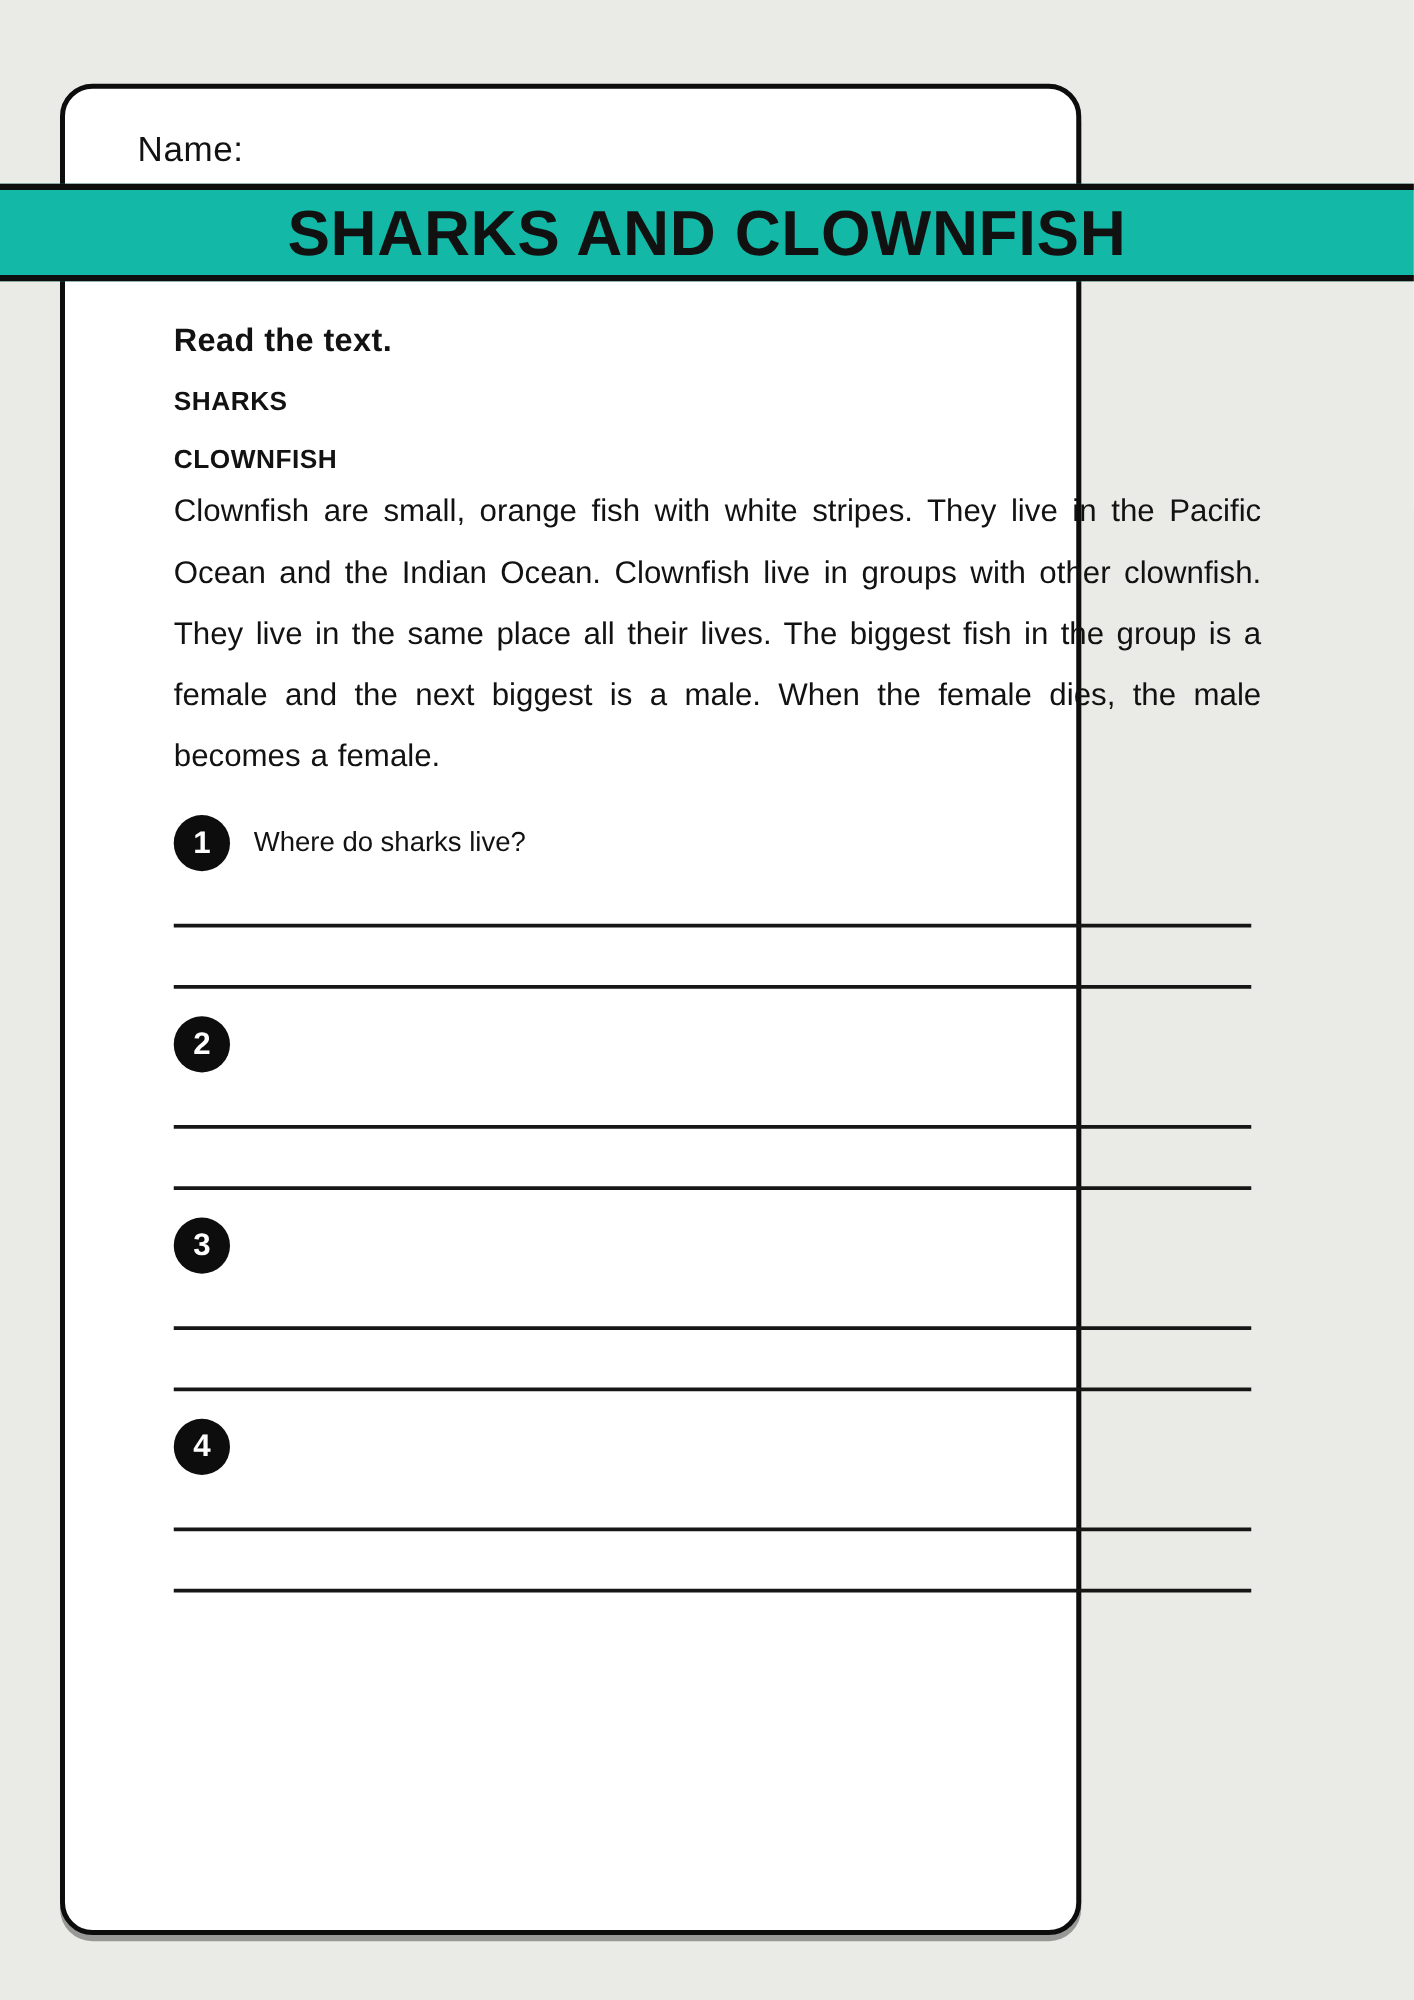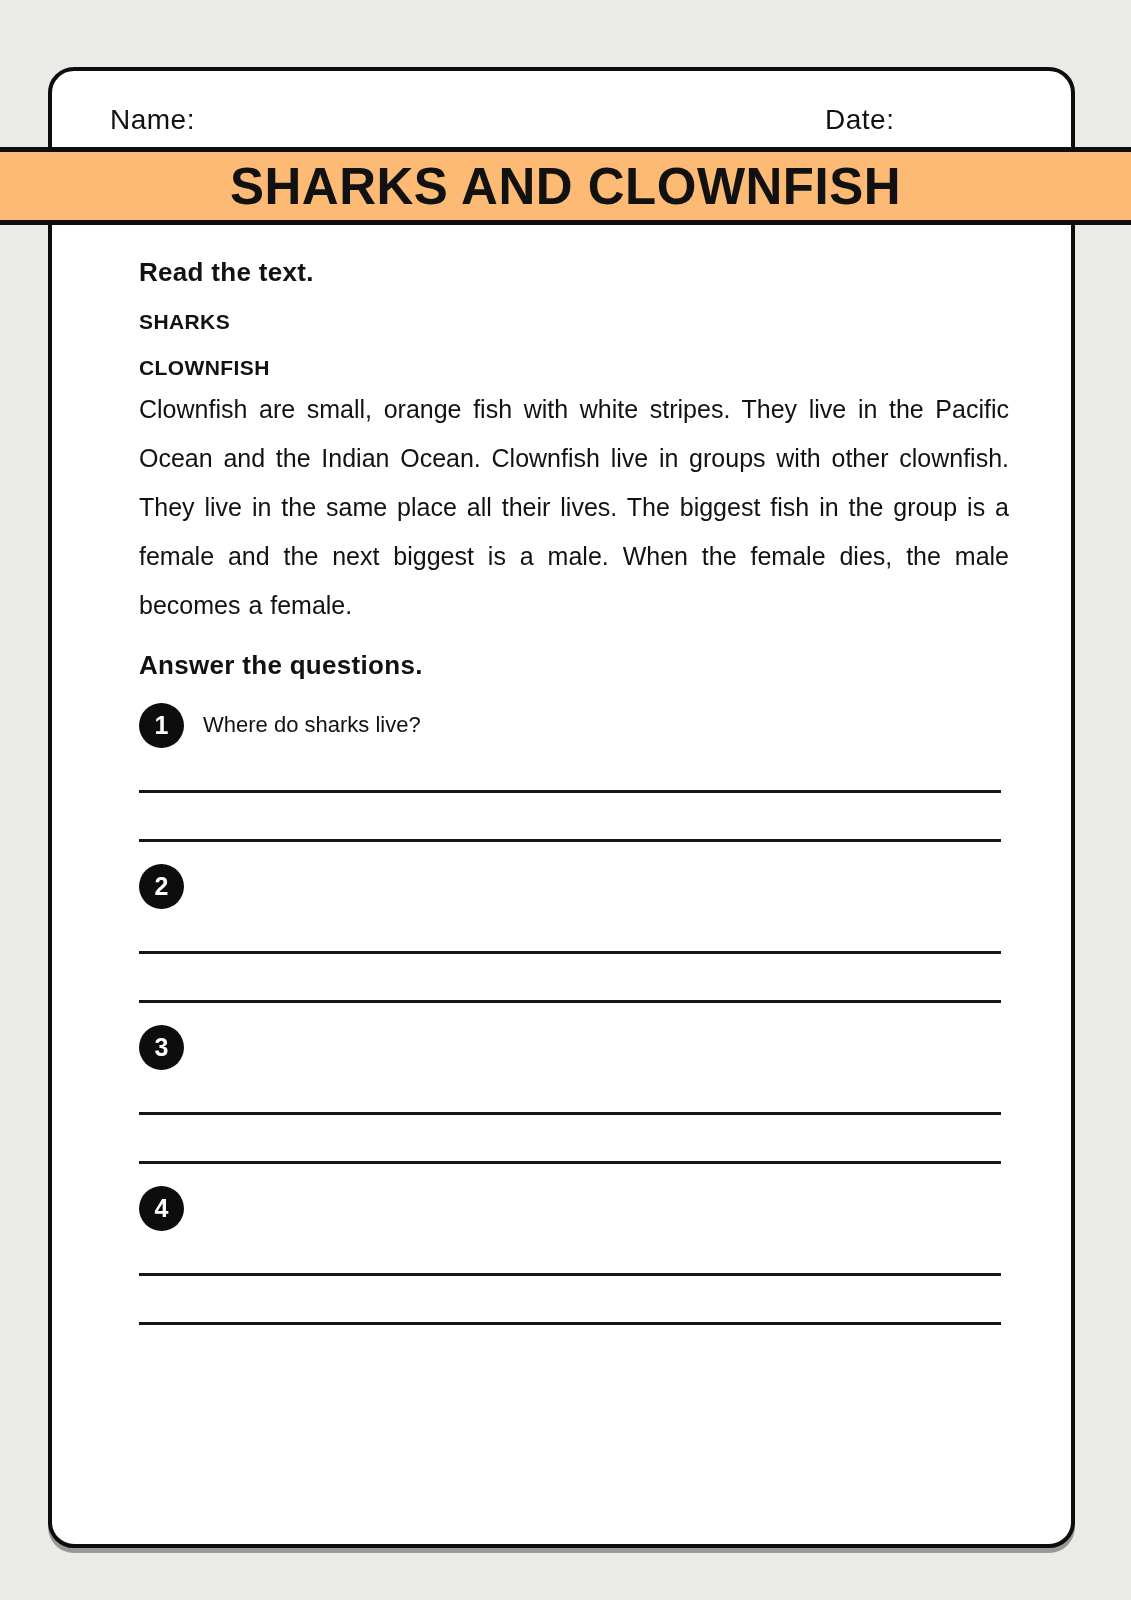--- a/index.html
+++ b/index.html
@@ -11,21 +11,21 @@
     color: #121212;
     position: relative;
     overflow: hidden;
   }
 
   
   .sheet-box {
     position: absolute;
     left: 48px;
     top: 67px;
-    width: 1027px;
+    width: 817px;
     height: 1481px;
     background: #ffffff;
     border: 4px solid #0d0d0d;
     border-radius: 26px;
     box-shadow: 0 5px 0 rgba(0,0,0,0.35);
     z-index: 1;
   }
 
   .header-fields {
     position: absolute;
@@ -42,21 +42,21 @@
   .field-label { font-size: 28px; letter-spacing: 0.5px; }
   .field-blank { display: inline-block; width: 180px; height: 34px; }
 
   
   .title-band {
     position: absolute;
     left: 0;
     top: 147px;
     width: 1131px;
     height: 78px;
-    background: #fdba74;
+    background: #14b8a6;
     border-top: 5px solid #0d0d0d;
     border-bottom: 5px solid #0d0d0d;
     display: flex;
     align-items: center;
     justify-content: center;
     z-index: 2;
   }
   .page-title {
     font-size: 51px;
     font-weight: bold;
@@ -128,41 +128,36 @@
 </style>
 </head>
 <body>
 
 <div class="sheet-box">
   <div class="header-fields">
     <div class="field field-name">
       <span class="field-label">Name:</span>
       <span class="field-blank"></span>
     </div>
-    <div class="field field-date">
-      <span class="field-label">Date:</span>
-      <span class="field-blank"></span>
-    </div>
   </div>
 </div>
 
 <div class="title-band">
   <div class="page-title">SHARKS AND CLOWNFISH</div>
 </div>
 
 <div class="content">
 
   <p class="instruction">Read the text.</p>
 
   <h3 class="section-heading">SHARKS</h3>
 
   <h3 class="section-heading">CLOWNFISH</h3>
   <p class="section-text">Clownfish are small, orange fish with white stripes. They live in the Pacific Ocean and the Indian Ocean. Clownfish live in groups with other clownfish. They live in the same place all their lives. The biggest fish in the group is a female and the next biggest is a male. When the female dies, the male becomes a female.</p>
 
-  <p class="instruction answer-instruction">Answer the questions.</p>
 
   <div class="question-block">
     <div class="q-row">
       <div class="q-badge">1</div>
       <div class="q-text">Where do sharks live?</div>
     </div>
     <div class="answer-line first"></div>
     <div class="answer-line second"></div>
   </div>
 

